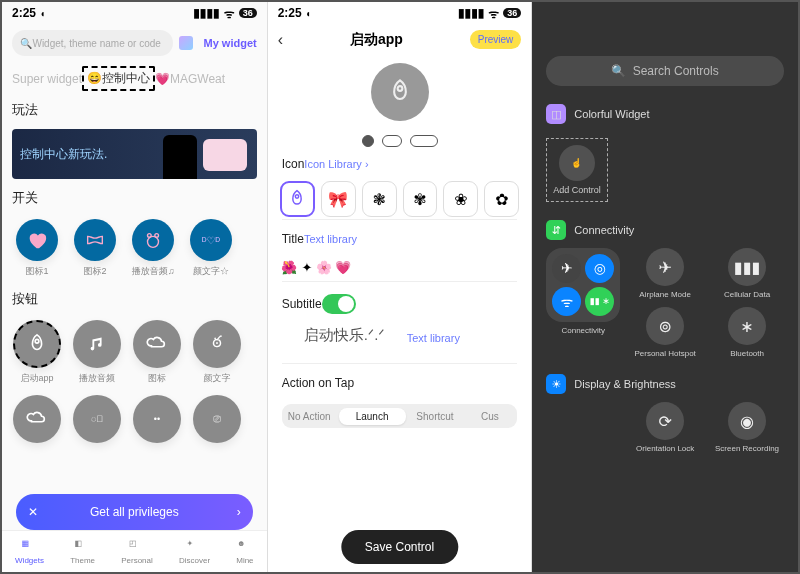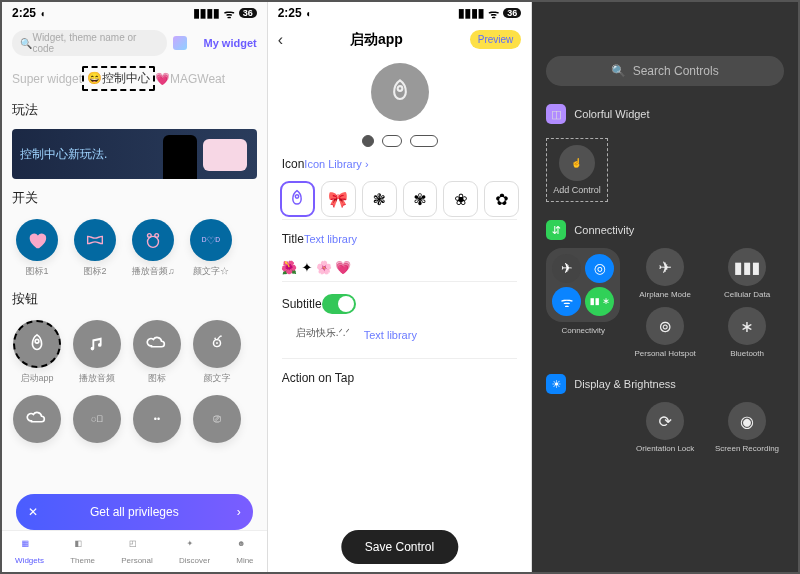--- a/index.html
+++ b/index.html
@@ -10,21 +10,21 @@
   .p2{width:267px;background:#fff;border-left:1px solid #ddd;border-right:1px solid #ddd}
   .p3{width:267px;background:#333}
   
   .status{height:22px;display:flex;align-items:center;justify-content:space-between;padding:0 10px;font-size:12px;font-weight:600}
   .status .r{display:flex;gap:4px;align-items:center}
   .batt{background:#111;color:#fff;border-radius:8px;padding:0 4px;font-size:9px}
   .moon{font-size:10px}
   
   .searchrow{display:flex;align-items:center;gap:6px;padding:6px 10px}
   .searchpill{flex:1;background:#eee;border-radius:14px;height:26px;display:flex;align-items:center;padding:0 8px;color:#aaa;font-size:10px}
-  .mywidget{color:#6b5cff;font-size:11px;font-weight:600;display:flex;align-items:center;gap:17px}
+  .mywidget{color:#6b5cff;font-size:11px;font-weight:600;display:flex;align-items:center;gap:11px}
   .mwico{width:14px;height:14px;border-radius:3px;background:linear-gradient(135deg,#c8a8ff,#8ed0ff)}
   .tabs{display:flex;padding:4px 10px;font-size:12px;color:#bbb;align-items:center;white-space:nowrap;overflow:hidden}
   .tab-hi{position:relative;color:#333}
   .dashbox{border:2px dashed #000;padding:2px 3px;border-radius:2px}
   .sect{padding:6px 10px;font-size:13px;font-weight:400;color:#222}
   .banner{margin:4px 10px;height:50px;border-radius:4px;background:linear-gradient(90deg,#1b2844,#2a3c5c);display:flex;align-items:center;padding:0 8px;color:#9fd4ff;font-size:12px;position:relative;overflow:hidden}
   .banner .phone{position:absolute;right:60px;top:6px;width:34px;height:60px;border-radius:6px;background:#000}
   .banner .wid{position:absolute;right:10px;top:10px;width:44px;height:32px;border-radius:6px;background:#f7d7e5}
   .grid{display:flex;gap:8px;padding:6px 10px}
   .gcol{display:flex;flex-direction:column;align-items:center;gap:4px;font-size:9px;color:#888;width:50px}
@@ -53,21 +53,21 @@
   .pill.o{width:12px;border-radius:50%}
   .pill.dark{background:#555}
   .formrow{display:flex;justify-content:flex-start;align-items:center;padding:10px 14px;font-size:12px}
   .formrow .lab{color:#222;font-weight:500}
   .formrow .link{color:#6b7bff;font-size:11px}
   .iconstrip{display:flex;gap:6px;padding:0 12px}
   .ib{width:36px;height:36px;border:1px solid #ddd;border-radius:9px;display:flex;align-items:center;justify-content:center;font-size:16px}
   .ib.sel{border:2px solid #7a5dff}
   .toggle{width:34px;height:20px;border-radius:10px;background:#34c759;position:relative}
   .toggle::after{content:"";position:absolute;right:2px;top:2px;width:16px;height:16px;border-radius:50%;background:#fff}
-  .subinput{margin:2px 14px 6px;font-size:10px;color:#555}
+  .subinput{margin:2px 22px 6px;font-size:15px;color:#555}
   .seg{margin:4px 14px;display:flex;background:#eee;border-radius:9px;height:24px;font-size:10px;align-items:center;overflow:hidden}
   .seg span{flex:1;text-align:center;color:#888}
   .seg .act{background:#fff;border-radius:8px;margin:2px;padding:3px 6px;color:#222;box-shadow:0 1px 2px rgba(0,0,0,.1)}
   .savebar{position:absolute;bottom:8px;left:50%;transform:translateX(-50%);background:#222;color:#fff;border-radius:20px;padding:10px 24px;font-size:12px}
   .hr{height:1px;background:#eee;margin:2px 14px}
   .emo{font-size:13px;padding:4px 14px}
   
   .p3{color:#ddd}
   .csearch{margin:54px 14px 10px;height:30px;border-radius:16px;background:rgba(255,255,255,.12);display:flex;align-items:center;justify-content:center;color:#bbb;font-size:12px;gap:6px}
   .csec{padding:8px 14px;font-size:11px;display:flex;align-items:center;gap:8px}
@@ -285,20 +285,26 @@
   </div>
   <div class="formrow" style="padding-top:0">
     <span class="subinput">启动快乐.ᐟ.ᐟ</span>
     <span class="link">Text library</span>
   </div>
   <div class="hr"></div>
 
   <div class="formrow">
         <span class="lab">Action on Tap</span>
       </div>
+  <div class="seg">
+    <span>No Action</span>
+    <span class="act">Launch</span>
+    <span>Shortcut</span>
+    <span>Cus</span>
+  </div>
 
   <div class="savebar"><span>Save Control</span></div>
 </div>
 
 <div class="pane p3">
   <div class="csearch">
         <span>🔍</span>
         <span>Search Controls</span>
       </div>
 

